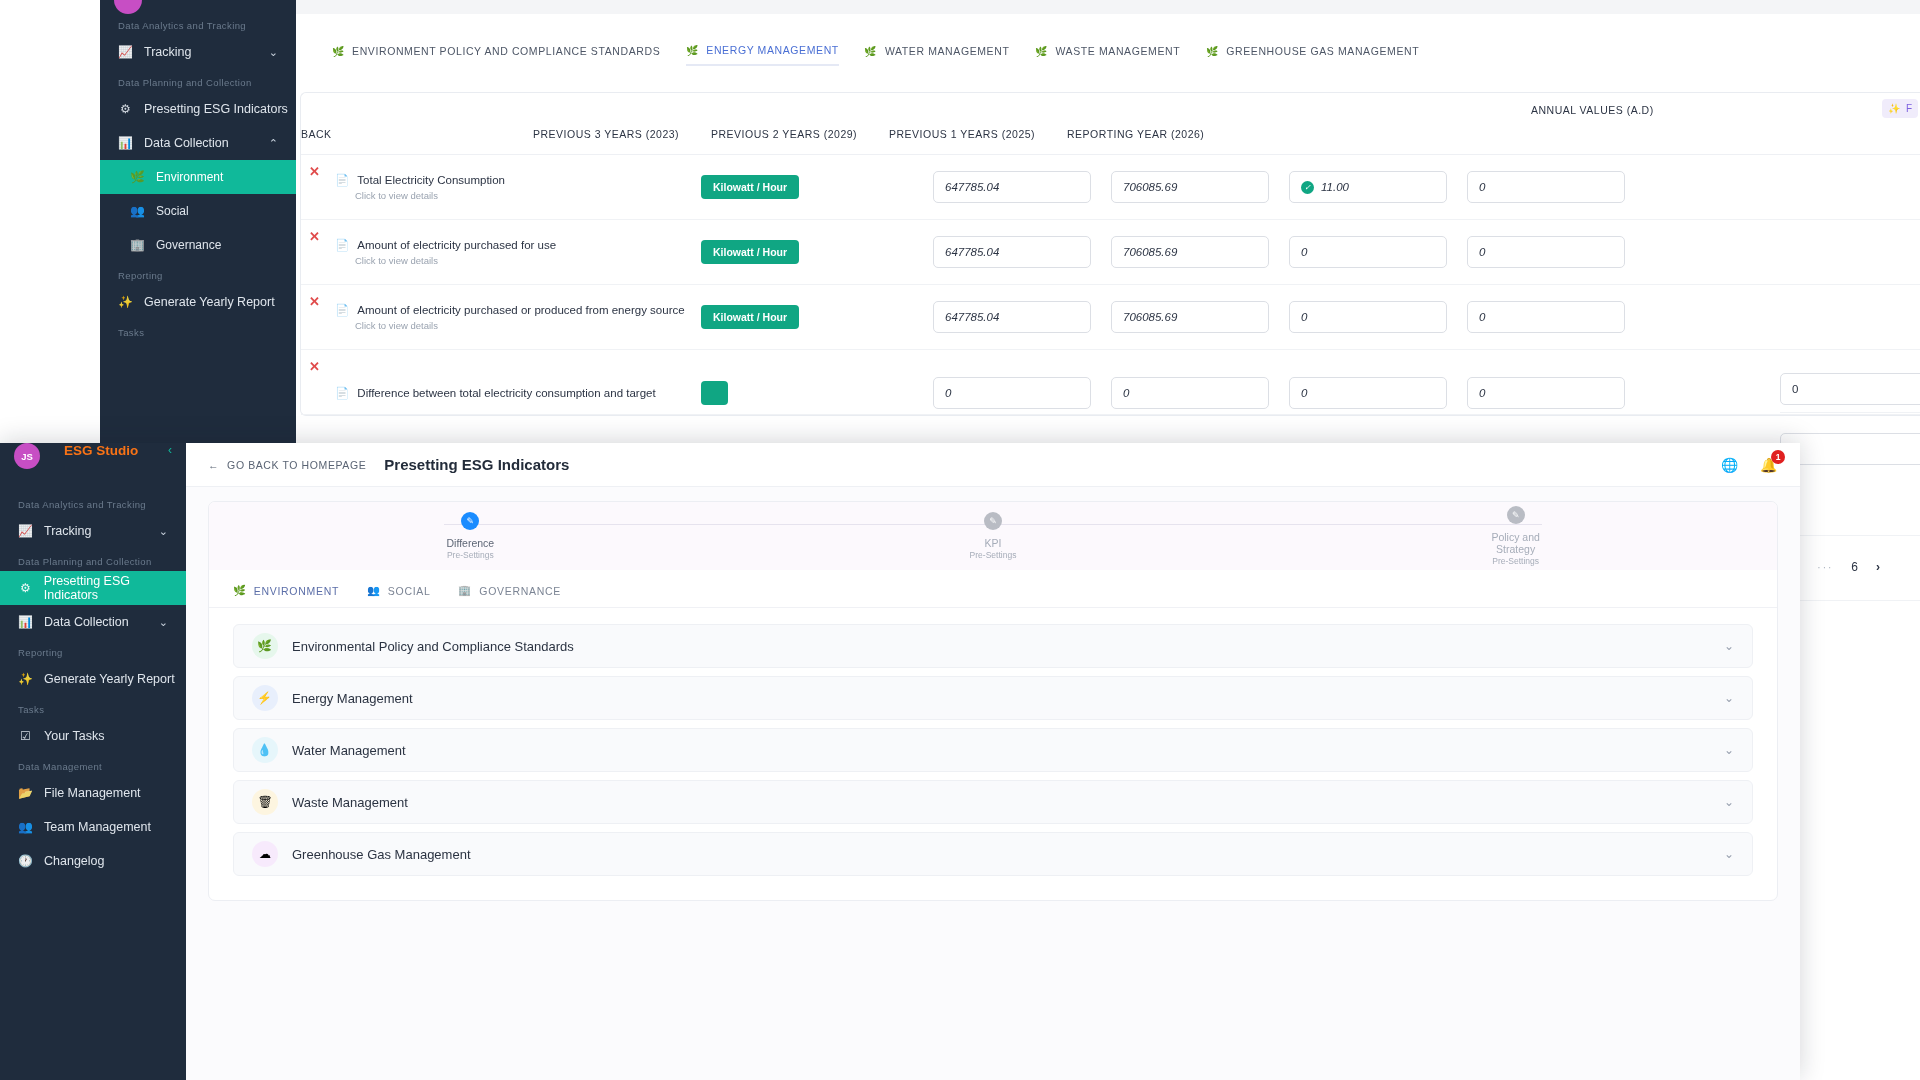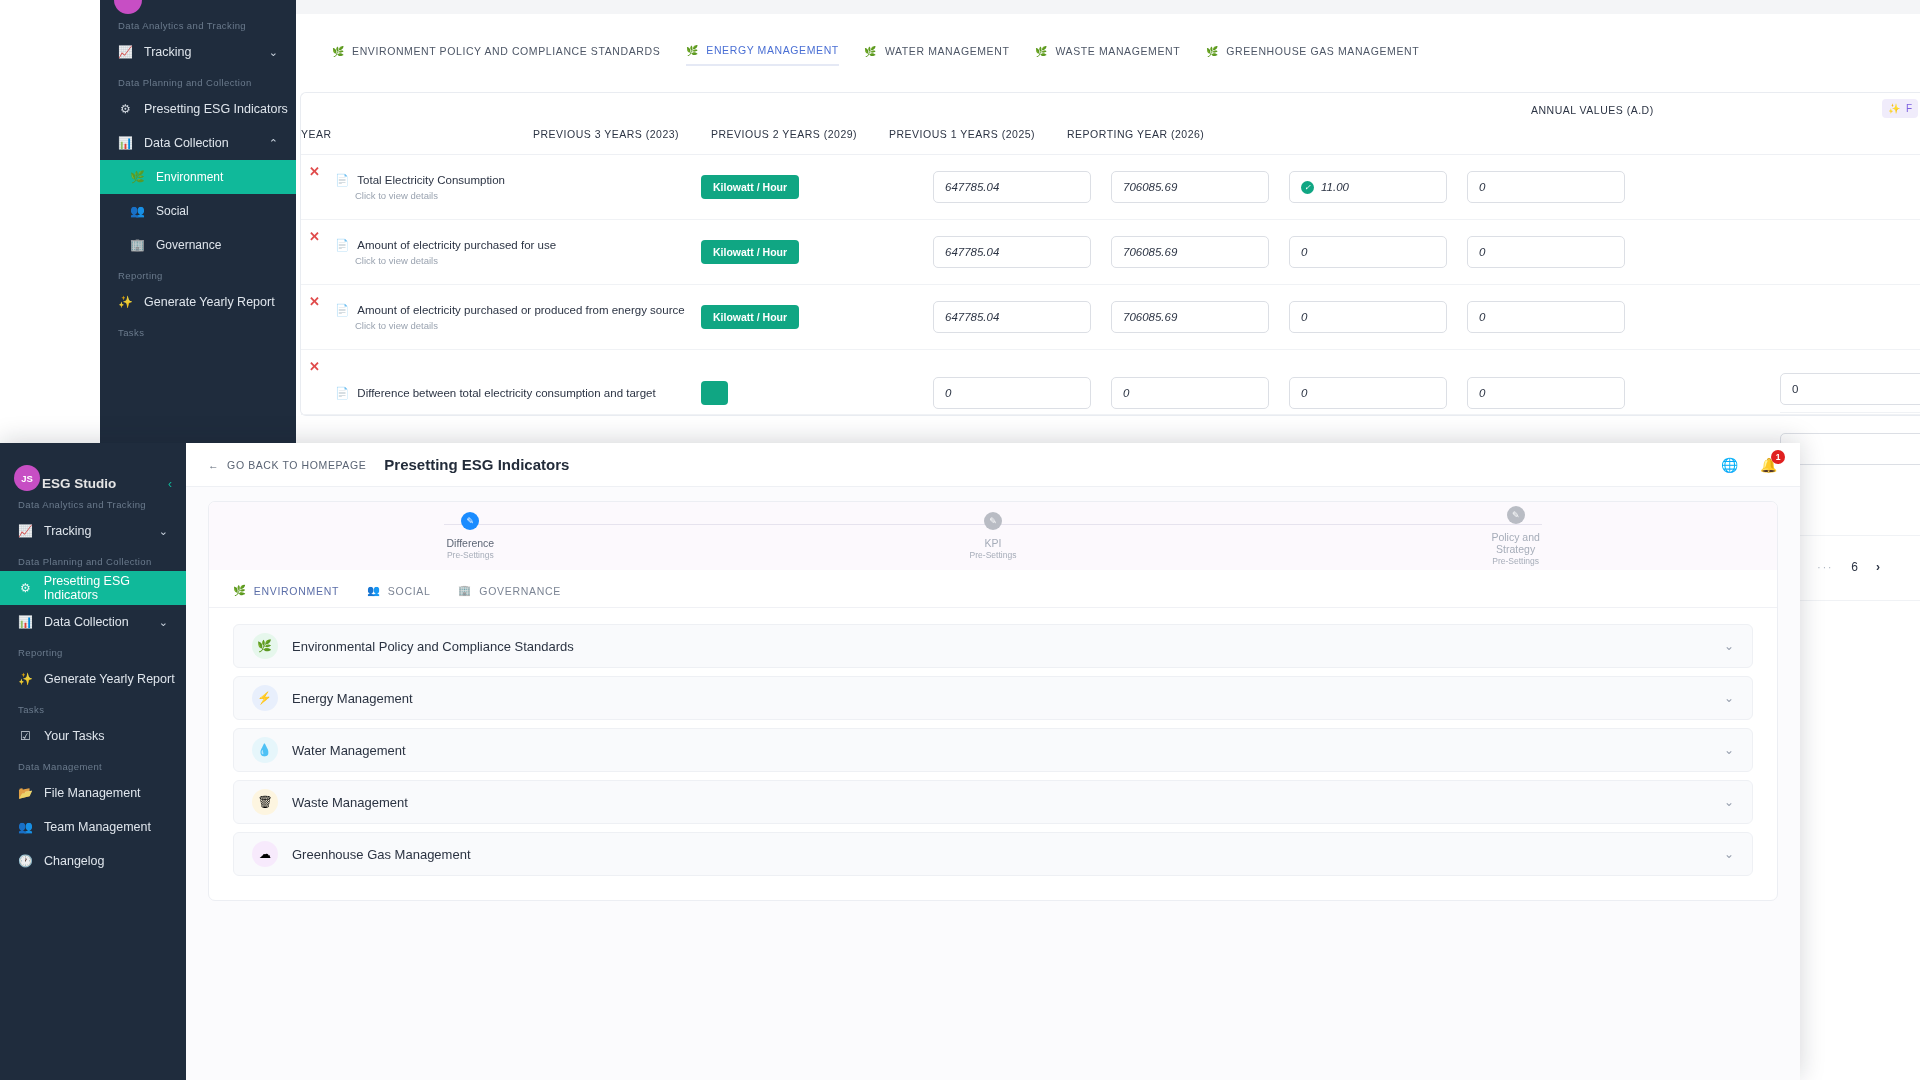--- a/index.html
+++ b/index.html
@@ -51,23 +51,23 @@
   .vbox { width:158px; height:32px; border:1px solid #dcdfe5; border-radius:5px; display:flex; align-items:center; padding:0 11px; font-size:11.5px; color:#2c3444; background:#fff; gap:7px; }
   .vbox .ok { width:13px; height:13px; border-radius:50%; background:#10a683; color:#fff; font-size:8px; display:flex; align-items:center; justify-content:center; flex:none; }
 
   .bg-pager { position:absolute; right:40px; top:560px; display:flex; align-items:center; gap:18px; font-size:12px; color:#2c3444; }
   .bg-pager .dots { color:#aab2bd; letter-spacing:2px; font-size:10px; }
 
   
   #fg-window { position:absolute; left:0; top:443px; width:1800px; height:637px; background:#ffffff; box-shadow:0 -2px 24px rgba(17,24,39,.18); }
 
   .fg-sidebar { position:absolute; left:0; top:0; width:186px; height:637px; background:#1f2c3d; }
-  .fg-brand { display:flex; align:center; align-items:flex-end; gap:2px; height:48px; padding:0 14px; }
+  .fg-brand { display:flex; align:center; align-items:flex-start; gap:24px; height:48px; padding:0 14px; }
   .fg-avatar { width:26px; height:26px; border-radius:50%; background:#c74ec4; color:#fff; font-size:9.5px; font-weight:700; display:flex; align-items:center; justify-content:center; }
-  .fg-brand-name { color:#e5e5e5; font-size:13.5px; font-weight:700; }
+  .fg-brand-name { color:#f97316; font-size:13.5px; font-weight:700; }
   .fg-collapse { margin-left:auto; color:#10b99a; font-size:12px; }
 
   .fg-main { position:absolute; left:186px; top:0; right:0; bottom:0; background:#fbfbfd; }
   .fg-topbar { height:44px; background:#fff; display:flex; align-items:center; padding:0 22px; border-bottom:1px solid #eef0f4; }
   .fg-back { display:flex; align-items:center; gap:8px; font-size:10.5px; letter-spacing:.6px; color:#5a6474; cursor:pointer; }
   .fg-title { margin-left:18px; font-size:15px; font-weight:700; color:#232c3a; }
   .fg-top-right { margin-left:auto; display:flex; align-items:center; gap:22px; position:relative; }
   .globe { font-size:14px; color:#3b4455; }
   .bell-wrap { position:relative; font-size:14px; color:#3b4455; }
   .bell-badge { position:absolute; top:-7px; right:-7px; width:14px; height:14px; border-radius:50%; background:#e02020; color:#fff; font-size:8.5px; display:flex; align-items:center; justify-content:center; font-weight:700; }
@@ -130,21 +130,21 @@
 
     <div class="bg-annual">
       <div class="bg-annual-lbl">ANNUAL VALUES (A.D)</div>
       <div class="bg-magic">
         <span>✨</span>
         <span>F</span>
       </div>
     </div>
 
     <div class="bg-thead">
-      <div class="bg-th th-unit">YEAR</div>
+      <div class="bg-th th-unit">BACK</div>
       <div class="bg-th th-year">PREVIOUS 3 YEARS (2023)</div>
       <div class="bg-th th-year">PREVIOUS 2 YEARS (2029)</div>
       <div class="bg-th th-year">PREVIOUS 1 YEARS (2025)</div>
       <div class="bg-th th-year">REPORTING YEAR (2026)</div>
     </div>
 
     <div class="bg-tr">
       <span class="row-x">✕</span>
       <div class="cell-details">
         <div class="cd-title">

